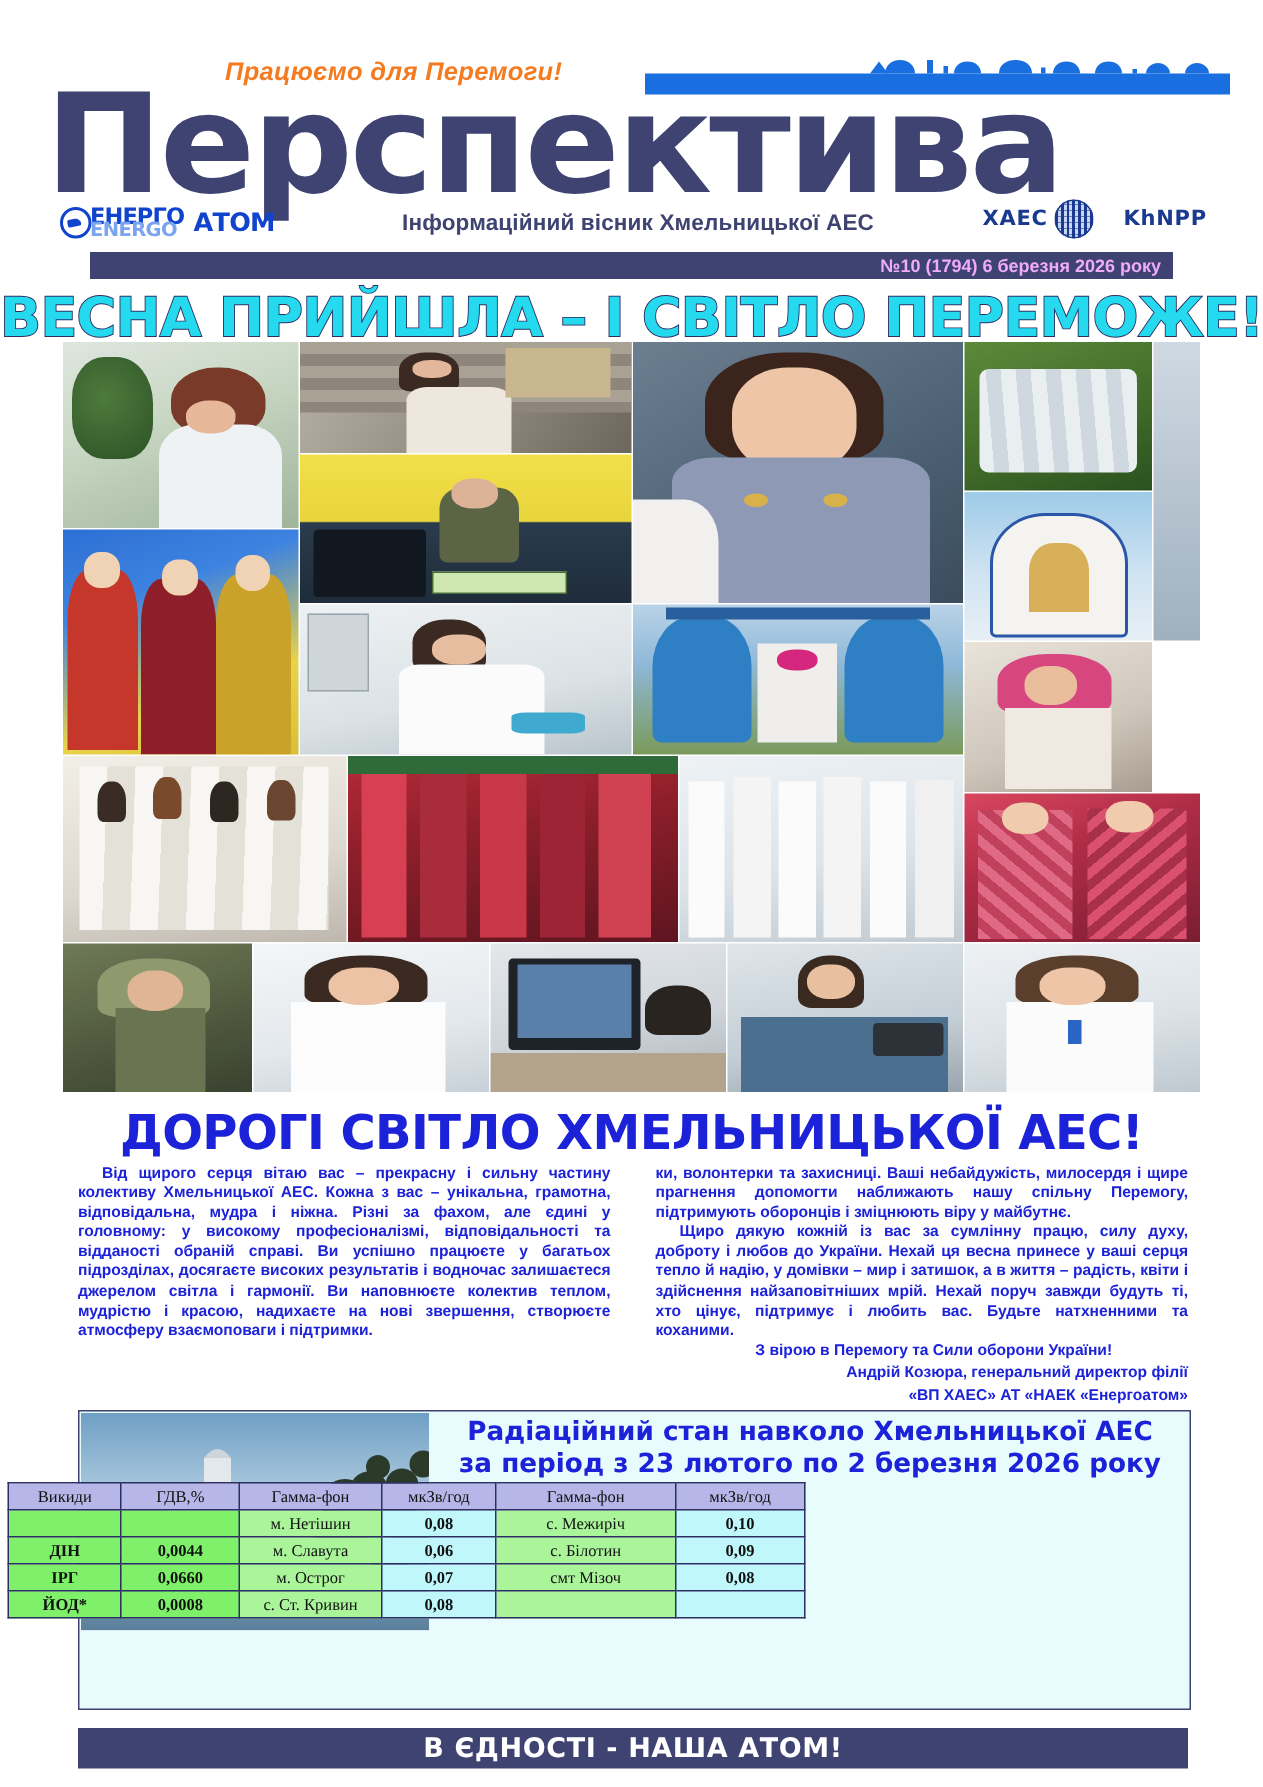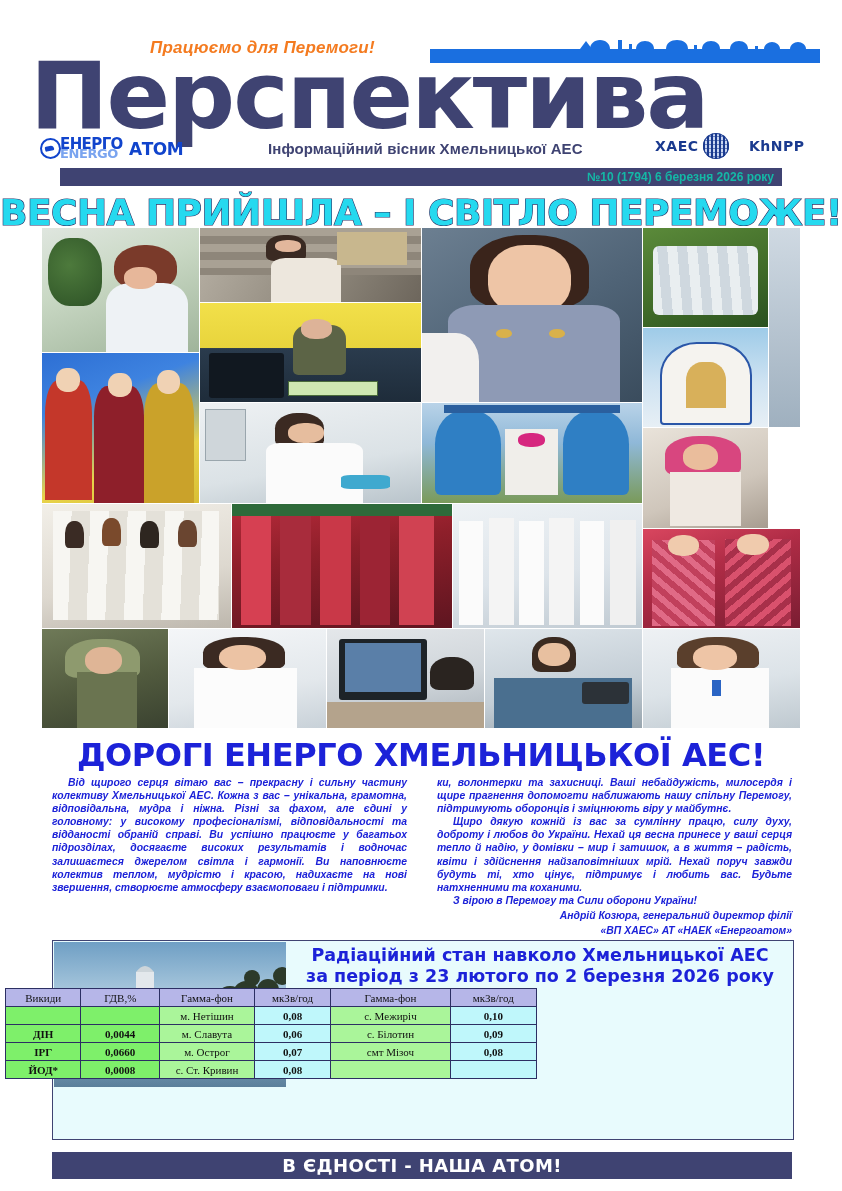--- a/index.html
+++ b/index.html
@@ -26,44 +26,44 @@
   .kh-logo{position:absolute;left:655px;top:134px;width:150px;height:26px;}
   .kh-left{position:absolute;left:0;top:4px;font-size:14px;font-weight:bold;color:#1a3a8f;letter-spacing:.5px;font-family:"DejaVu Sans",sans-serif;}
   .kh-right{position:absolute;left:94px;top:4px;font-size:14px;font-weight:bold;color:#1a3a8f;letter-spacing:.5px;font-family:"DejaVu Sans",sans-serif;}
   .kh-globe{position:absolute;left:48px;top:-1px;width:26px;height:26px;border-radius:50%;background:
     repeating-linear-gradient(to right,#1a3a8f 0 2px,#c9d6f2 2px 4px);
     box-shadow:0 0 0 1px #1a3a8f inset;}
   .kh-globe:after{content:"";position:absolute;left:0;top:0;right:0;bottom:0;border-radius:50%;
     background:repeating-linear-gradient(to bottom,transparent 0 3px,rgba(26,58,143,.55) 3px 4px);}
 
   .datebar{position:absolute;left:60px;top:168px;width:722px;height:18px;background:#3f4372;}
-  .datebar span{position:absolute;right:8px;top:2px;font-size:12px;font-weight:bold;color:#14b8a6;}
+  .datebar span{position:absolute;right:8px;top:2px;font-size:12px;font-weight:bold;color:#f0abfc;}
 
   
   .headline-cyan{position:absolute;left:0;top:192px;width:842px;text-align:center;font-size:36px;font-weight:bold;
     color:#25d9ef;font-family:"DejaVu Sans",sans-serif;letter-spacing:-.5px;
     -webkit-text-stroke:1.2px #2c2f63;paint-order:stroke fill;white-space:nowrap;}
 
   
   .collage{position:absolute;left:42px;top:228px;width:758px;height:500px;display:grid;
     grid-template-columns:repeat(24,1fr);grid-template-rows:repeat(20,1fr);gap:1px;background:#fff;overflow:hidden;}
   .ph{position:relative;overflow:hidden;background:#8a9bb0;}
 
   
   .headline-blue{position:absolute;left:0;top:736px;width:842px;text-align:center;font-size:32px;font-weight:bold;
     color:#1c22d8;font-family:"DejaVu Sans",sans-serif;letter-spacing:-.4px;white-space:nowrap;}
 
   
-  .article{position:absolute;left:52px;top:776px;width:740px;display:flex;gap:30px;font-style:italic;}
+  .article{position:absolute;left:52px;top:776px;width:740px;display:flex;gap:30px;}
   .col{width:361px;}
   .col p{margin:0 0 0 0;font-size:10.4px;line-height:13.1px;color:#1c22d8;text-align:justify;font-weight:bold;
     font-family:"Liberation Sans",sans-serif;}
   .col p.ind{text-indent:16px;}
   .sig{text-align:right;font-size:10.4px;line-height:13.3px;color:#1c22d8;font-weight:bold;margin-top:2px;}
-  .sig-center{text-align:left;font-size:10.4px;line-height:13.3px;color:#1c22d8;font-weight:bold;text-indent:16px;}
+  .sig-center{text-align:center;font-size:10.4px;line-height:13.3px;color:#1c22d8;font-weight:bold;text-indent:16px;}
 
   
   .radblock{position:absolute;left:52px;top:940px;width:740px;height:198px;background:#e8fbfd;border:1px solid #3f4372;}
   .radphoto{position:absolute;left:1px;top:1px;width:232px;height:145px;overflow:hidden;}
   .rad-title{position:absolute;left:240px;top:4px;width:494px;text-align:center;font-size:17.5px;line-height:21px;
     font-weight:bold;color:#1c22d8;font-family:"DejaVu Sans",sans-serif;}
 
   table.rad{position:absolute;left:300px;top:47px;width:532px;border-collapse:collapse;font-family:"Liberation Serif",serif;}
   table.rad td,table.rad th{border:1px solid #2c2f63;height:17px;text-align:center;font-size:11px;color:#111;padding:0 2px;}
   table.rad th{background:#b6b6e8;font-weight:normal;font-size:11px;}
@@ -265,21 +265,21 @@
     </div>
 
     <div class="ph" style="grid-column:20/25;grid-row:17/21;background:linear-gradient(170deg,#eef1f4 0%,#dce3e8 55%,#bfc9d0 100%);">
       <div style="position:absolute;left:22%;top:8%;width:52%;height:34%;background:#5a3f2c;border-radius:46% 46% 20% 20%;"></div>
       <div style="position:absolute;left:18%;top:40%;width:62%;height:60%;background:#fbfbfb;"></div>
       <div style="position:absolute;left:32%;top:16%;width:28%;height:26%;background:#eec5a6;border-radius:45%;"></div>
       <div style="position:absolute;left:44%;top:52%;width:6%;height:16%;background:#2a64c4;"></div>
     </div>
   </div>
 
-  <div class="headline-blue">ДОРОГІ ЕНЕРГО ХМЕЛЬНИЦЬКОЇ АЕС!</div>
+  <div class="headline-blue">ДОРОГІ СВІТЛО ХМЕЛЬНИЦЬКОЇ АЕС!</div>
 
   <div class="article">
     <div class="col">
       <p class="ind">Від щирого серця вітаю вас – прекрасну і сильну частину колективу Хмельницької АЕС. Кожна з вас – унікальна, грамотна, відповідальна, мудра і ніжна. Різні за фахом, але єдині у головному: у високому професіоналізмі, відповідальності та відданості обраній справі. Ви успішно працюєте у багатьох підрозділах, досягаєте високих результатів і водночас залишаєтеся джерелом світла і гармонії. Ви наповнюєте колектив теплом, мудрістю і красою, надихаєте на нові звершення, створюєте атмосферу взаємоповаги і підтримки.</p>
     </div>
     <div class="col">
       <p>ки, волонтерки та захисниці. Ваші небайдужість, милосердя і щире прагнення допомогти наближають нашу спільну Перемогу, підтримують оборонців і зміцнюють віру у майбутнє.</p>
       <p class="ind">Щиро дякую кожній із вас за сумлінну працю, силу духу, доброту і любов до України. Нехай ця весна принесе у ваші серця тепло й надію, у домівки – мир і затишок, а в життя – радість, квіти і здійснення найзаповітніших мрій. Нехай поруч завжди будуть ті, хто цінує, підтримує і любить вас. Будьте натхненними та коханими.</p>
       <div class="sig-center">З вірою в Перемогу та Сили оборони України!</div>
       <div class="sig">Андрій Козюра, генеральний директор філії</div>

